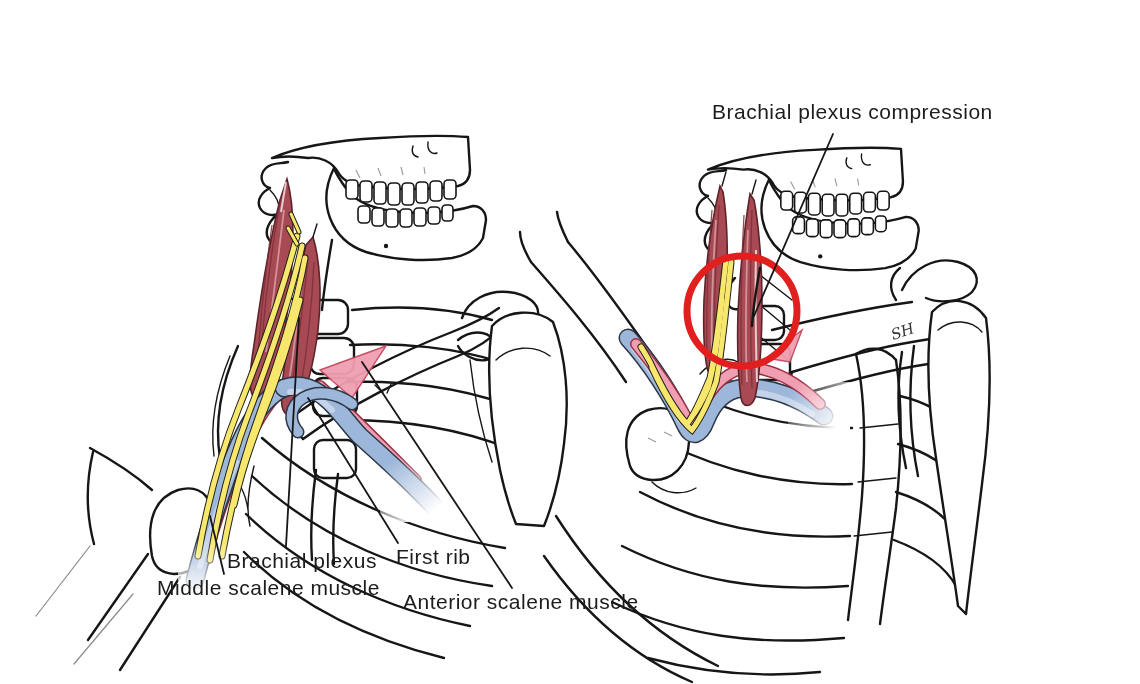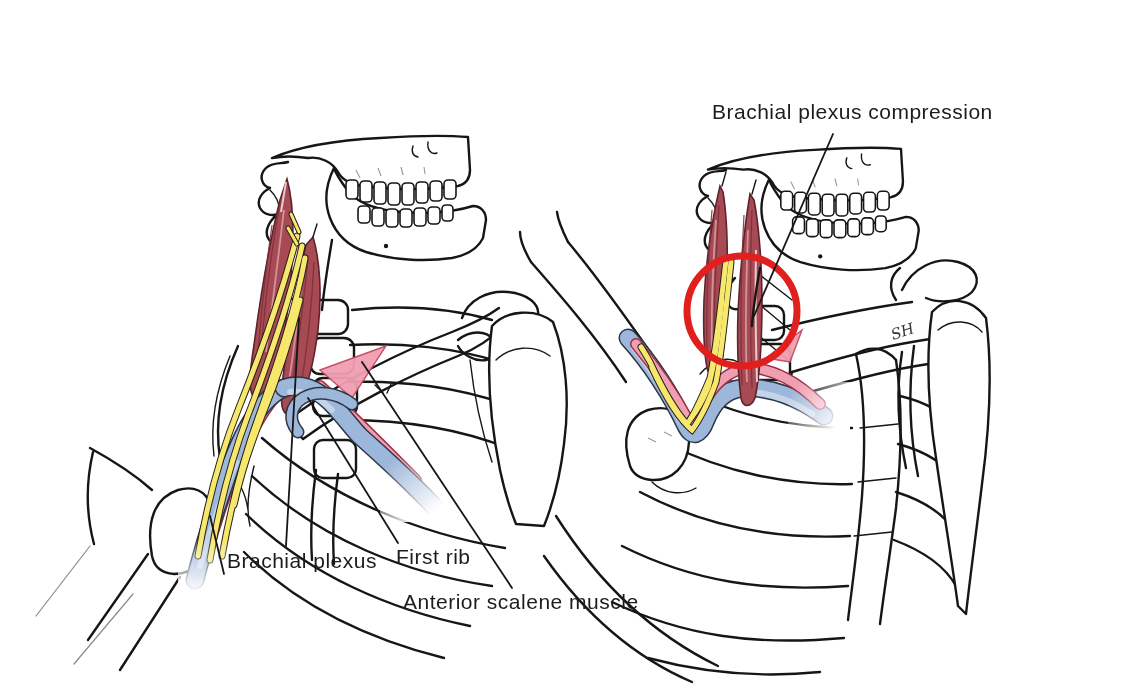--- a/index.html
+++ b/index.html
@@ -314,14 +314,15 @@
     <line class="leader" x1="286" y1="546" x2="299" y2="318"></line>
     <line class="leader" x1="398" y1="543" x2="308" y2="398"></line>
     <line class="leader" x1="512" y1="588" x2="362" y2="362"></line>
     <line class="leader" x1="224" y1="574" x2="210" y2="516"></line>
   </g>
 </svg>
 
   <div class="lbl" id="lbl-brachial">Brachial plexus</div>
   <div class="lbl" id="lbl-compression">Brachial plexus compression</div>
   <div class="lbl" id="lbl-firstrib">First rib</div>
+  <div class="lbl" id="lbl-middle">Middle scalene muscle</div>
   <div class="lbl" id="lbl-anterior">Anterior scalene muscle</div>
 </div>
 
 </body></html>

